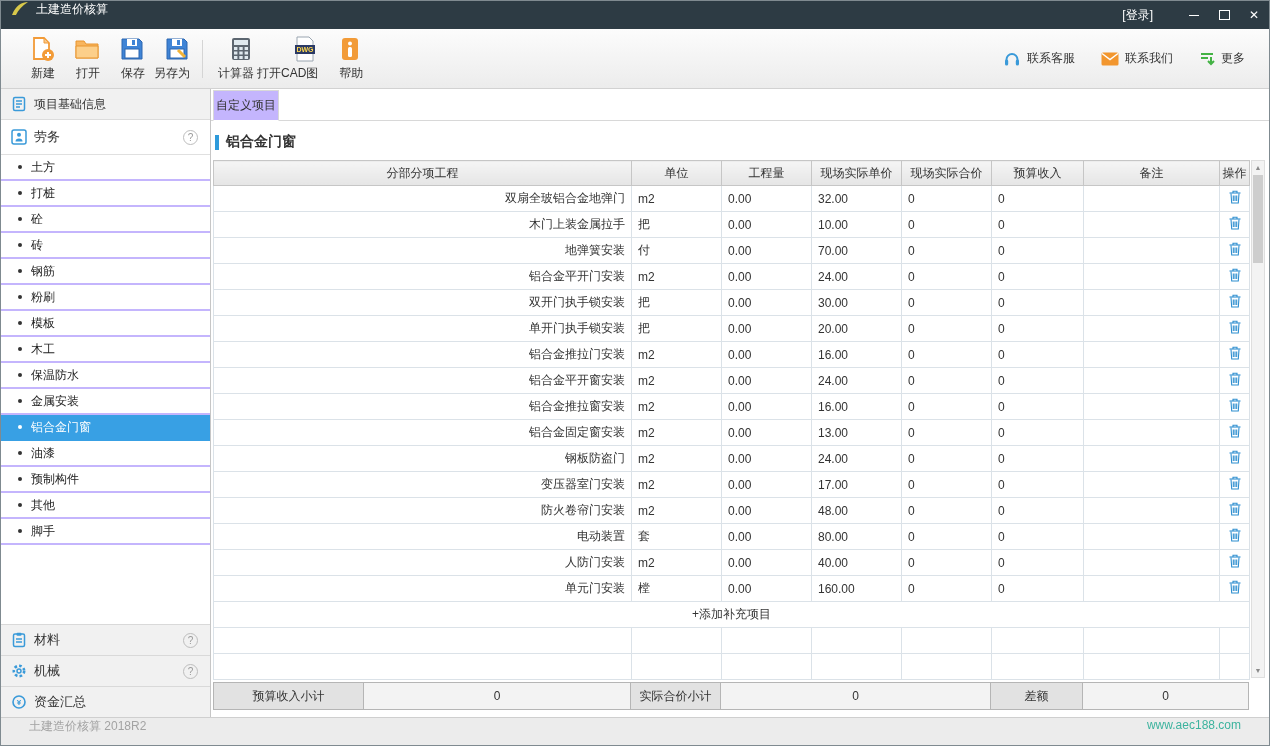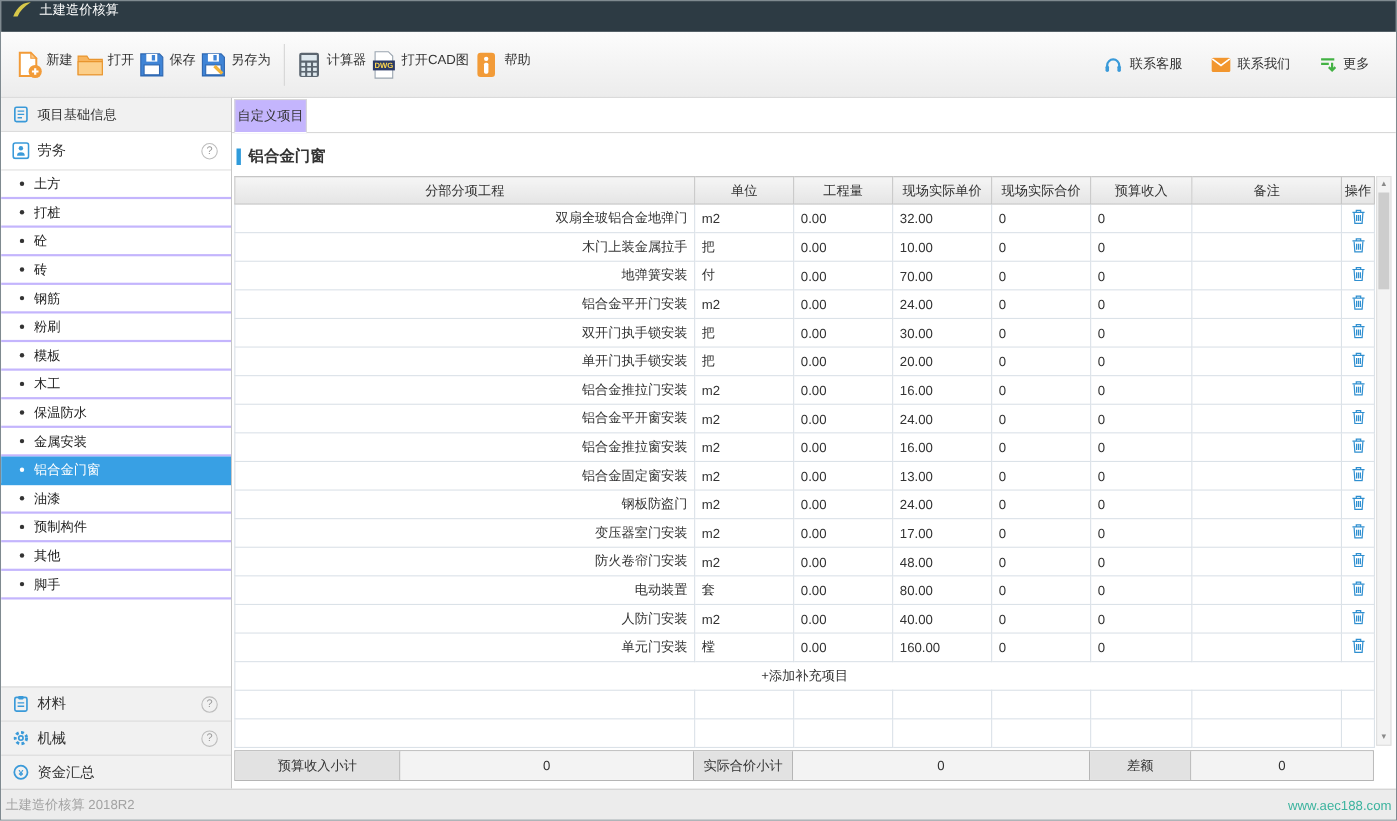--- a/index.html
+++ b/index.html
@@ -12,21 +12,21 @@
   .tb-title{font-size:12px;margin-left:7px;}
   .titlebar-right{margin-left:auto;display:flex;align-items:center;height:100%;}
   .login{font-size:12px;margin-right:26px;cursor:pointer;}
   .win-btn{width:30px;height:100%;display:flex;align-items:center;justify-content:center;cursor:pointer;color:#fff;font-size:12px;}
   .glyph-min{width:10px;height:1px;background:#fff;display:block;}
   .glyph-max{width:9px;height:8px;border:1px solid #fff;display:block;}
 
   
   .toolbar{flex:0 0 60px;height:60px;background:linear-gradient(#fcfcfc,#ececec);border-bottom:1px solid #d2d2d2;
     display:flex;align-items:center;padding:0 12px;box-sizing:border-box;}
-  .tb-item{display:flex;flex-direction:row;align-items:flex-start;justify-content:center;min-width:42px;margin-right:3px;cursor:pointer;gap:3px;color:#333;}
+  .tb-item{display:flex;flex-direction:column;align-items:flex-end;justify-content:center;min-width:42px;margin-right:3px;cursor:pointer;gap:3px;color:#333;}
   .tb-item .ic{height:26px;display:flex;align-items:center;}
   .tb-sep{width:1px;height:38px;background:#d5d5d5;margin:0 9px;}
   .toolbar-right{margin-left:auto;display:flex;align-items:center;gap:26px;padding-right:12px;}
   .tr-item{display:flex;align-items:center;gap:6px;cursor:pointer;color:#333;}
 
   
   .body-row{flex:1;display:flex;min-height:0;}
 
   
   .sidebar{flex:0 0 210px;width:210px;border-right:1px solid #c6c6c6;box-sizing:border-box;display:flex;flex-direction:column;background:#fff;}
@@ -62,36 +62,46 @@
   .vs-thumb{width:10px;height:88px;background:#cdcdcd;margin-top:1px;cursor:pointer;}
   .vs-spacer{flex:1;}
 
   .totals{display:flex;width:1036px;margin:2px 0 0 2px;height:28px;border:1px solid #b5b5b5;box-sizing:border-box;}
   .totals>div{height:26px;line-height:26px;text-align:center;border-right:1px solid #b5b5b5;box-sizing:border-box;overflow:hidden;}
   .t-label{background:#e2e2e2;}
   .t-value{background:#f3f3f3;}
   .tw1{width:150px}.tw2{width:267px}.tw3{width:90px}.tw4{width:270px}.tw5{width:92px}.tw6{flex:1;border-right:none!important;}
 
   
-  .statusbar{flex:0 0 28px;height:28px;background:#ececec;border-top:1px solid #cfcfcf;display:flex;align-items:center;justify-content:space-between;padding:0 4px;box-sizing:border-box;}
+  .statusbar{flex:0 0 28px;height:28px;background:#ececec;border-top:1px solid #cfcfcf;display:flex;justify-content:space-between;padding:0 28px;box-sizing:border-box;}
   .sb-left{color:#a3a3a3;}
   .sb-right{color:#3cb39e;cursor:pointer;}
 </style>
 </head>
 <body>
 
 <div class="window">
 
   <div class="titlebar">
     <span style="line-height:0;">
       <svg width="18" height="15" viewBox="0 0 18 15">
           <path d="M1 14 C5 4 11 1 17 1 C11 5 7 9 5 14 Z" fill="#d8c84a"></path>
         </svg>
     </span>
     <span class="tb-title">土建造价核算</span>
+    <div class="titlebar-right">
+      <span class="login">[登录]</span>
+      <span class="win-btn">
+          <span class="glyph-min"></span>
+        </span>
+      <span class="win-btn">
+          <span class="glyph-max"></span>
+        </span>
+      <span class="win-btn">✕</span>
+    </div>
   </div>
 
   <div class="toolbar">
     <div class="tb-item">
       <span class="ic">
           <svg width="26" height="26" viewBox="0 0 26 26">
             <path d="M5 2 h10 l5 5 v16 h-15 z" fill="#fff" stroke="#f29b38" stroke-width="1.8"></path>
             <path d="M15 2 l5 5 h-5 z" fill="#f8c98c" stroke="#f29b38"></path>
             <circle cx="19" cy="19" r="6" fill="#f29b38"></circle>
             <path d="M19 16 v6 M16 19 h6" stroke="#fff" stroke-width="2"></path>

